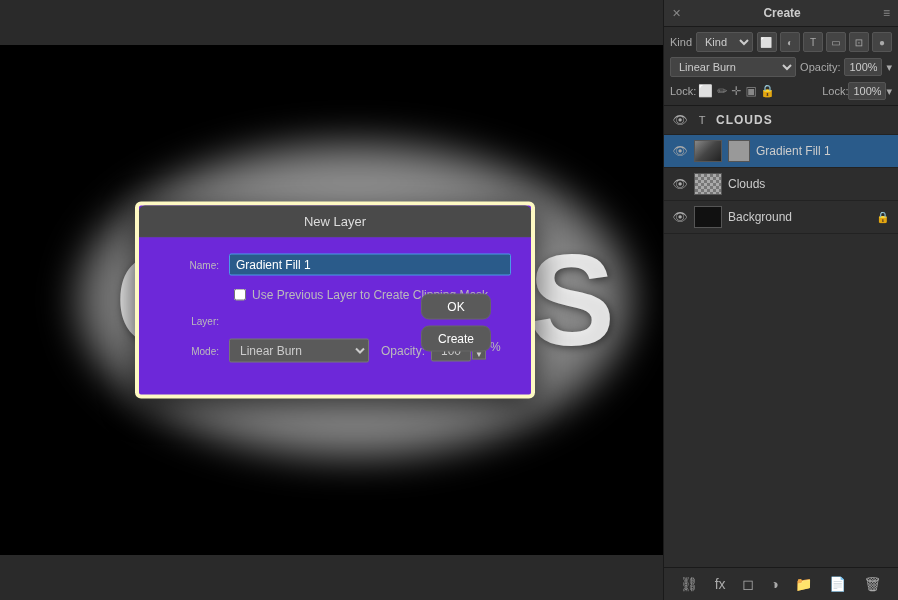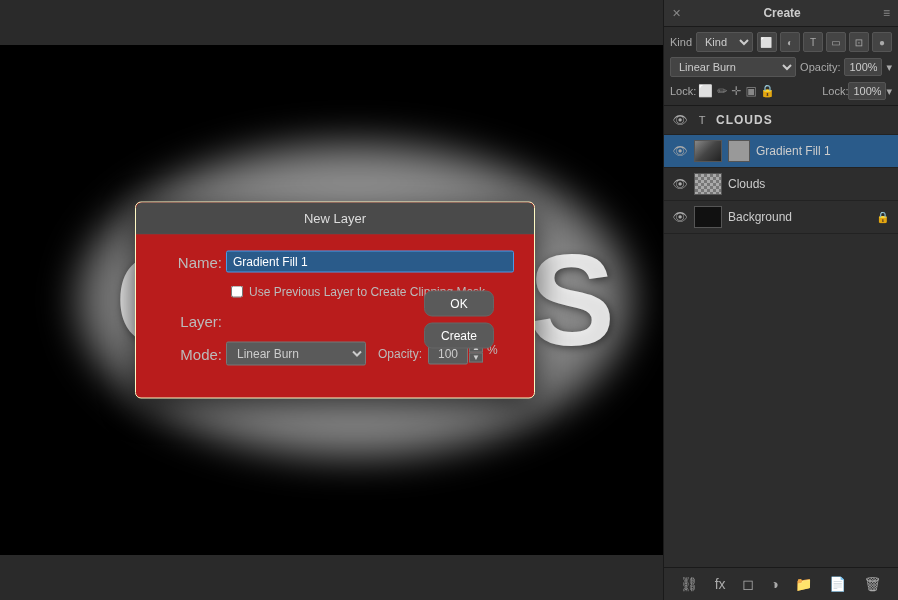--- a/index.html
+++ b/index.html
@@ -81,22 +81,22 @@
     
     .dialog-overlay {
       position: absolute;
       top: 50%;
       left: 50%;
       transform: translate(-55%, -50%);
       z-index: 100;
     }
 
     .dialog {
-      background: #b91c1c;
-      border: 1px solid #fef9c3;
+      background: #6d28d9;
+      border: 4px solid #fef9c3;
       border-radius: 6px;
       width: 400px;
       box-shadow: 0 8px 32px rgba(0,0,0,0.7);
     }
 
     .dialog-title-bar {
       background: #4a4a4a;
       border-radius: 6px 6px 0 0;
       padding: 8px 12px;
       text-align: center;
@@ -111,23 +111,23 @@
 
     .dialog-row {
       display: flex;
       align-items: center;
       margin-bottom: 12px;
     }
 
     .dialog-label {
       width: 70px;
       color: #bbb;
-      font-size: 15px;
+      font-size: 10px;
       text-align: right;
-      padding-right: 4px;
+      padding-right: 10px;
     }
 
     .dialog-name-input {
       flex: 1;
       background: #2a5b8a;
       border: 1px solid #4a9ae8;
       color: #fff;
       padding: 3px 6px;
       font-size: 12px;
       border-radius: 2px;

